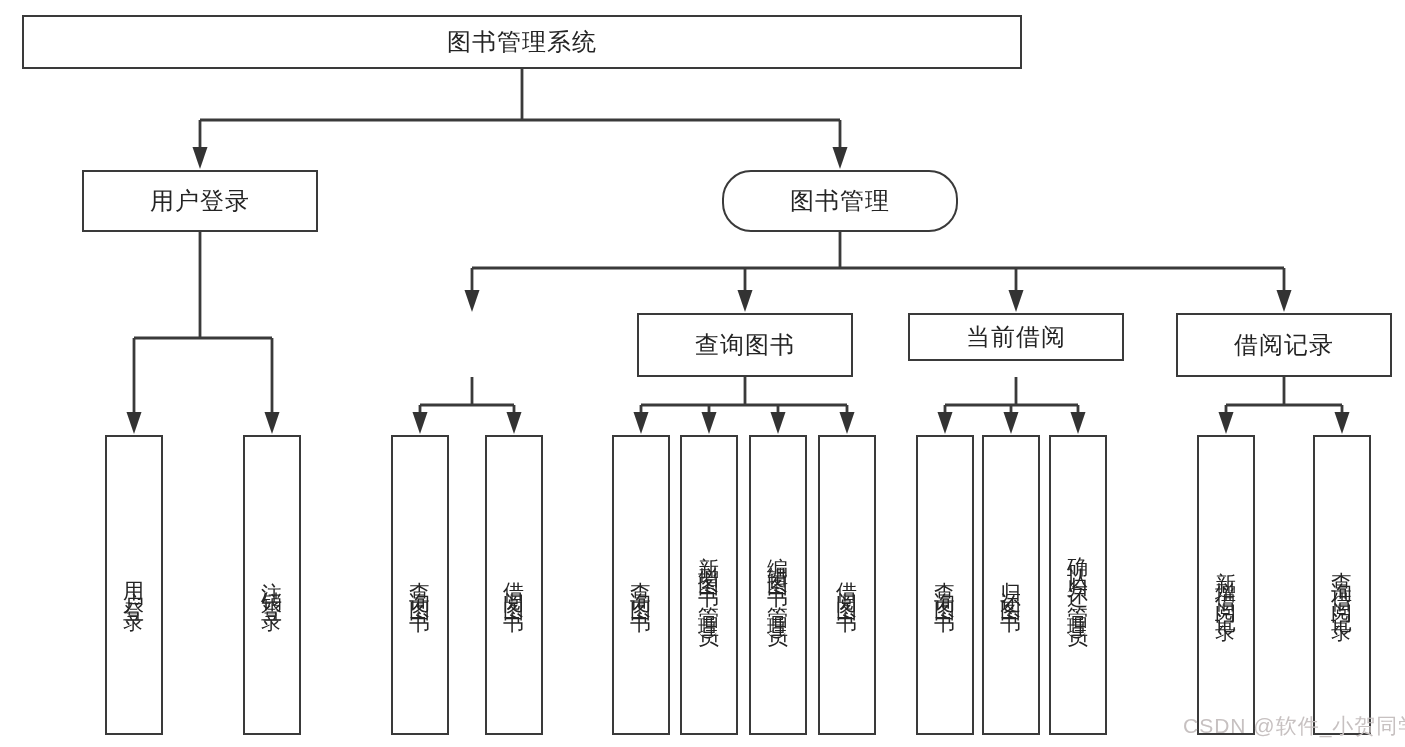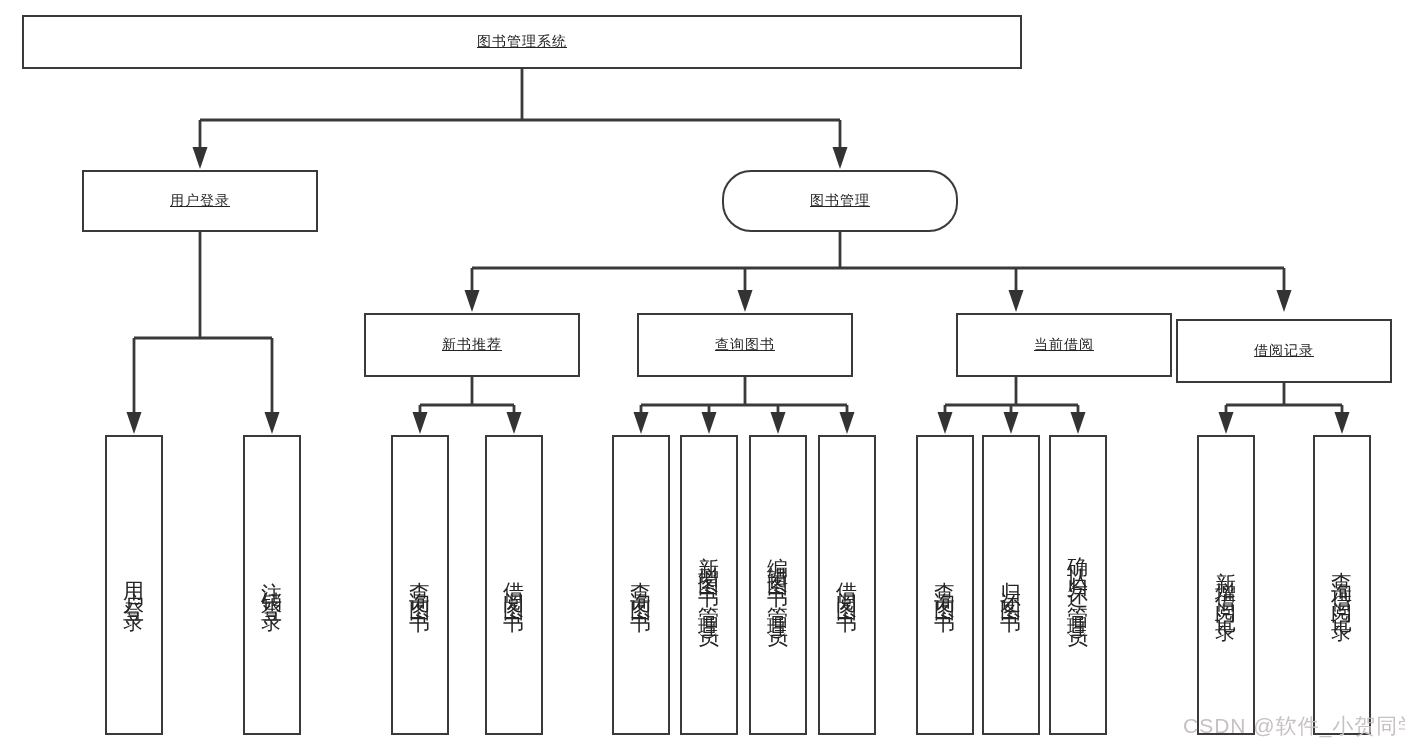--- a/index.html
+++ b/index.html
@@ -26,24 +26,23 @@
     position: absolute;
     background: #ffffff;
     border: 2.6px solid #3a3a3a;
     display: flex;
     align-items: center;
     justify-content: center;
     color: #242424;
   }
 
   .h-node .label {
-    font-size: 14px;
+    font-size: 24px;
     letter-spacing: 1px;
     white-space: nowrap;
-    text-decoration: underline;
   }
 
   .v-node .label {
     writing-mode: vertical-rl;
     text-orientation: mixed;
     font-size: 21px;
     letter-spacing: 10px;
     line-height: 1;
   }
 
@@ -149,30 +148,27 @@
     <span class="label">图书管理系统</span>
   </div>
 
   <div class="node h-node" style="left:82px; top:170px; width:236px; height:62px;">
     <span class="label">用户登录</span>
   </div>
   <div class="node h-node" style="left:722px; top:170px; width:236px; height:62px;border-radius:29px;">
     <span class="label">图书管理</span>
   </div>
 
-  <div class="node h-node" style="left:364px; top:313px; width:216px; height:64px;">
-    <span class="label">新书推荐</span>
-  </div>
   <div class="node h-node" style="left:637px; top:313px; width:216px; height:64px;">
     <span class="label">查询图书</span>
   </div>
-  <div class="node h-node" style="left:908px; top:313px; width:216px; height:64px;margin-left:48px;">
+  <div class="node h-node" style="left:908px; top:313px; width:216px; height:48px;">
     <span class="label">当前借阅</span>
   </div>
-  <div class="node h-node" style="left:1176px; top:313px; width:216px; height:64px;margin-top:6px;">
+  <div class="node h-node" style="left:1176px; top:313px; width:216px; height:64px;">
     <span class="label">借阅记录</span>
   </div>
 
   <div class="node v-node" style="left:105px; top:435px; width:58px; height:300px;">
     <span class="label">用户登录</span>
   </div>
   <div class="node v-node" style="left:243px; top:435px; width:58px; height:300px;">
     <span class="label">注销登录</span>
   </div>
 

